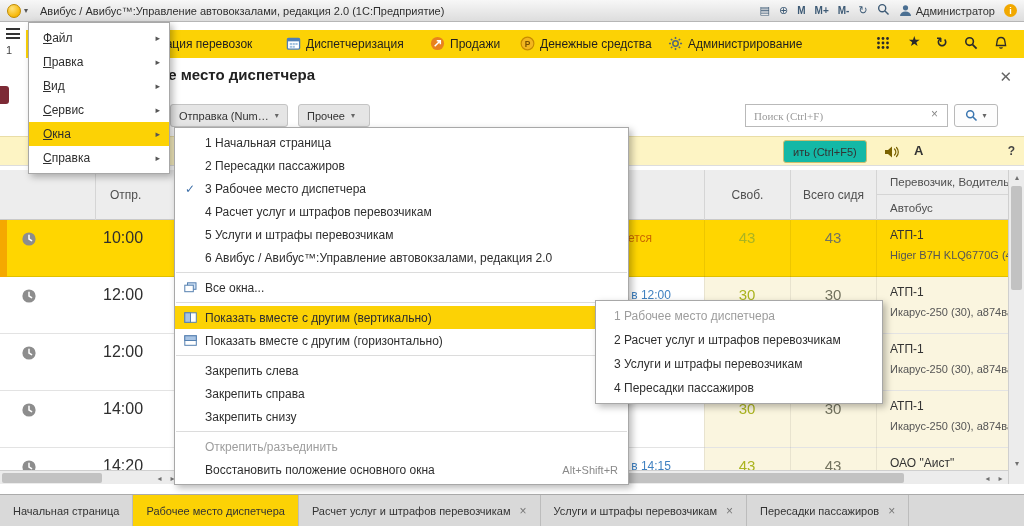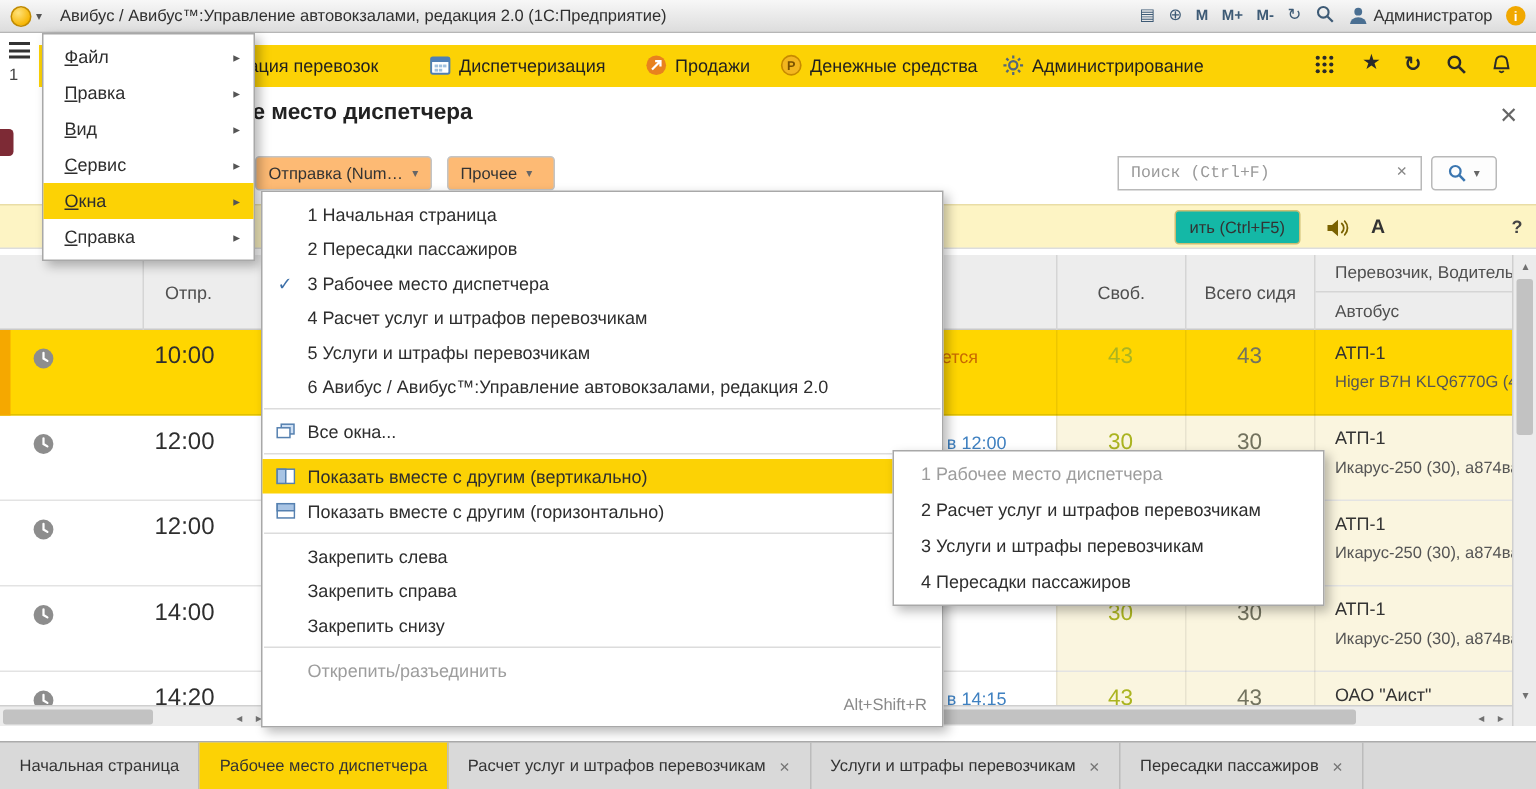--- a/index.html
+++ b/index.html
@@ -26,29 +26,29 @@
   
   .navbar{position:absolute;left:0;top:30px;width:100%;height:28px;background:#fcd205;z-index:1}
   .nv-lb{position:absolute;top:7px;font-size:12px;color:#1f1f1f;white-space:nowrap;cursor:pointer}
   .nv-ic{position:absolute;top:6px;cursor:pointer;line-height:1}
   .nv-glyph{font-size:14px;color:#2a2a2a}
 
   
   .page-title{position:absolute;left:115px;top:66px;font-size:15px;font-weight:bold;color:#222;z-index:1;white-space:nowrap}
   .page-close{position:absolute;right:12px;top:68px;font-size:15px;color:#666;cursor:pointer;z-index:1}
 
-  .tb-btn{position:absolute;top:104px;height:23px;background:#fdba74;border:1px solid #c4c4c4;
+  .tb-btn{position:absolute;top:104px;height:23px;background:#e5e5e5;border:1px solid #c4c4c4;
     border-radius:3px;font-size:11px;color:#333;display:flex;align-items:center;gap:6px;
     padding:0 8px;cursor:pointer;z-index:1;white-space:nowrap;overflow:hidden}
   .caret{font-size:8px;color:#666}
   #btn-dispatch{left:170px;width:118px}
   #btn-more{left:298px;width:72px}
 
   .search-input{position:absolute;left:745px;top:104px;width:203px;height:23px;border:1px solid #b9b9b9;
-    padding:0 18px 0 8px;font-size:11px;color:#333;z-index:1;font-family:Liberation Mono, monospace}
+    padding:0 18px 0 8px;font-size:11px;color:#333;z-index:1;font-family:Liberation Serif, serif}
   .search-input::placeholder{color:#9a9a9a}
   .search-clear{position:absolute;left:931px;top:107px;font-size:12px;color:#888;cursor:pointer;z-index:2}
   .search-btn{position:absolute;left:954px;top:104px;width:44px;height:23px;background:#fdfdfd;
     border:1px solid #b9b9b9;border-radius:3px;display:flex;align-items:center;justify-content:center;
     gap:4px;cursor:pointer;z-index:1}
 
   .cmdbar{position:absolute;left:0;top:136px;width:100%;height:30px;background:#fdf4c4;
     border-top:1px solid #e9dda6;border-bottom:1px solid #ddd;z-index:1}
   .cmd-refresh{position:absolute;left:783px;top:3px;height:23px;border:1px solid #cdbd72;border-radius:3px;
     padding:0 9px;font-size:11px;color:#333;display:flex;align-items:center;background:#14b8a6;cursor:pointer}
@@ -517,20 +517,21 @@
       <span class="wm-gutter"></span>
         <span>Закрепить снизу</span>
     </div>
     <div class="wm-sep"></div>
     <div class="wm-item dis">
       <span class="wm-gutter"></span>
         <span>Открепить/разъединить</span>
     </div>
     <div class="wm-item">
       <span class="wm-gutter"></span>
+        <span>Восстановить положение основного окна</span>
       <span class="wm-short">Alt+Shift+R</span>
     </div>
   </div>
 
   <div class="menu-panel sm">
     <div class="sm-item dis">
       <span>1 Рабочее место диспетчера</span>
     </div>
     <div class="sm-item">
       <span>2 Расчет услуг и штрафов перевозчикам</span>

